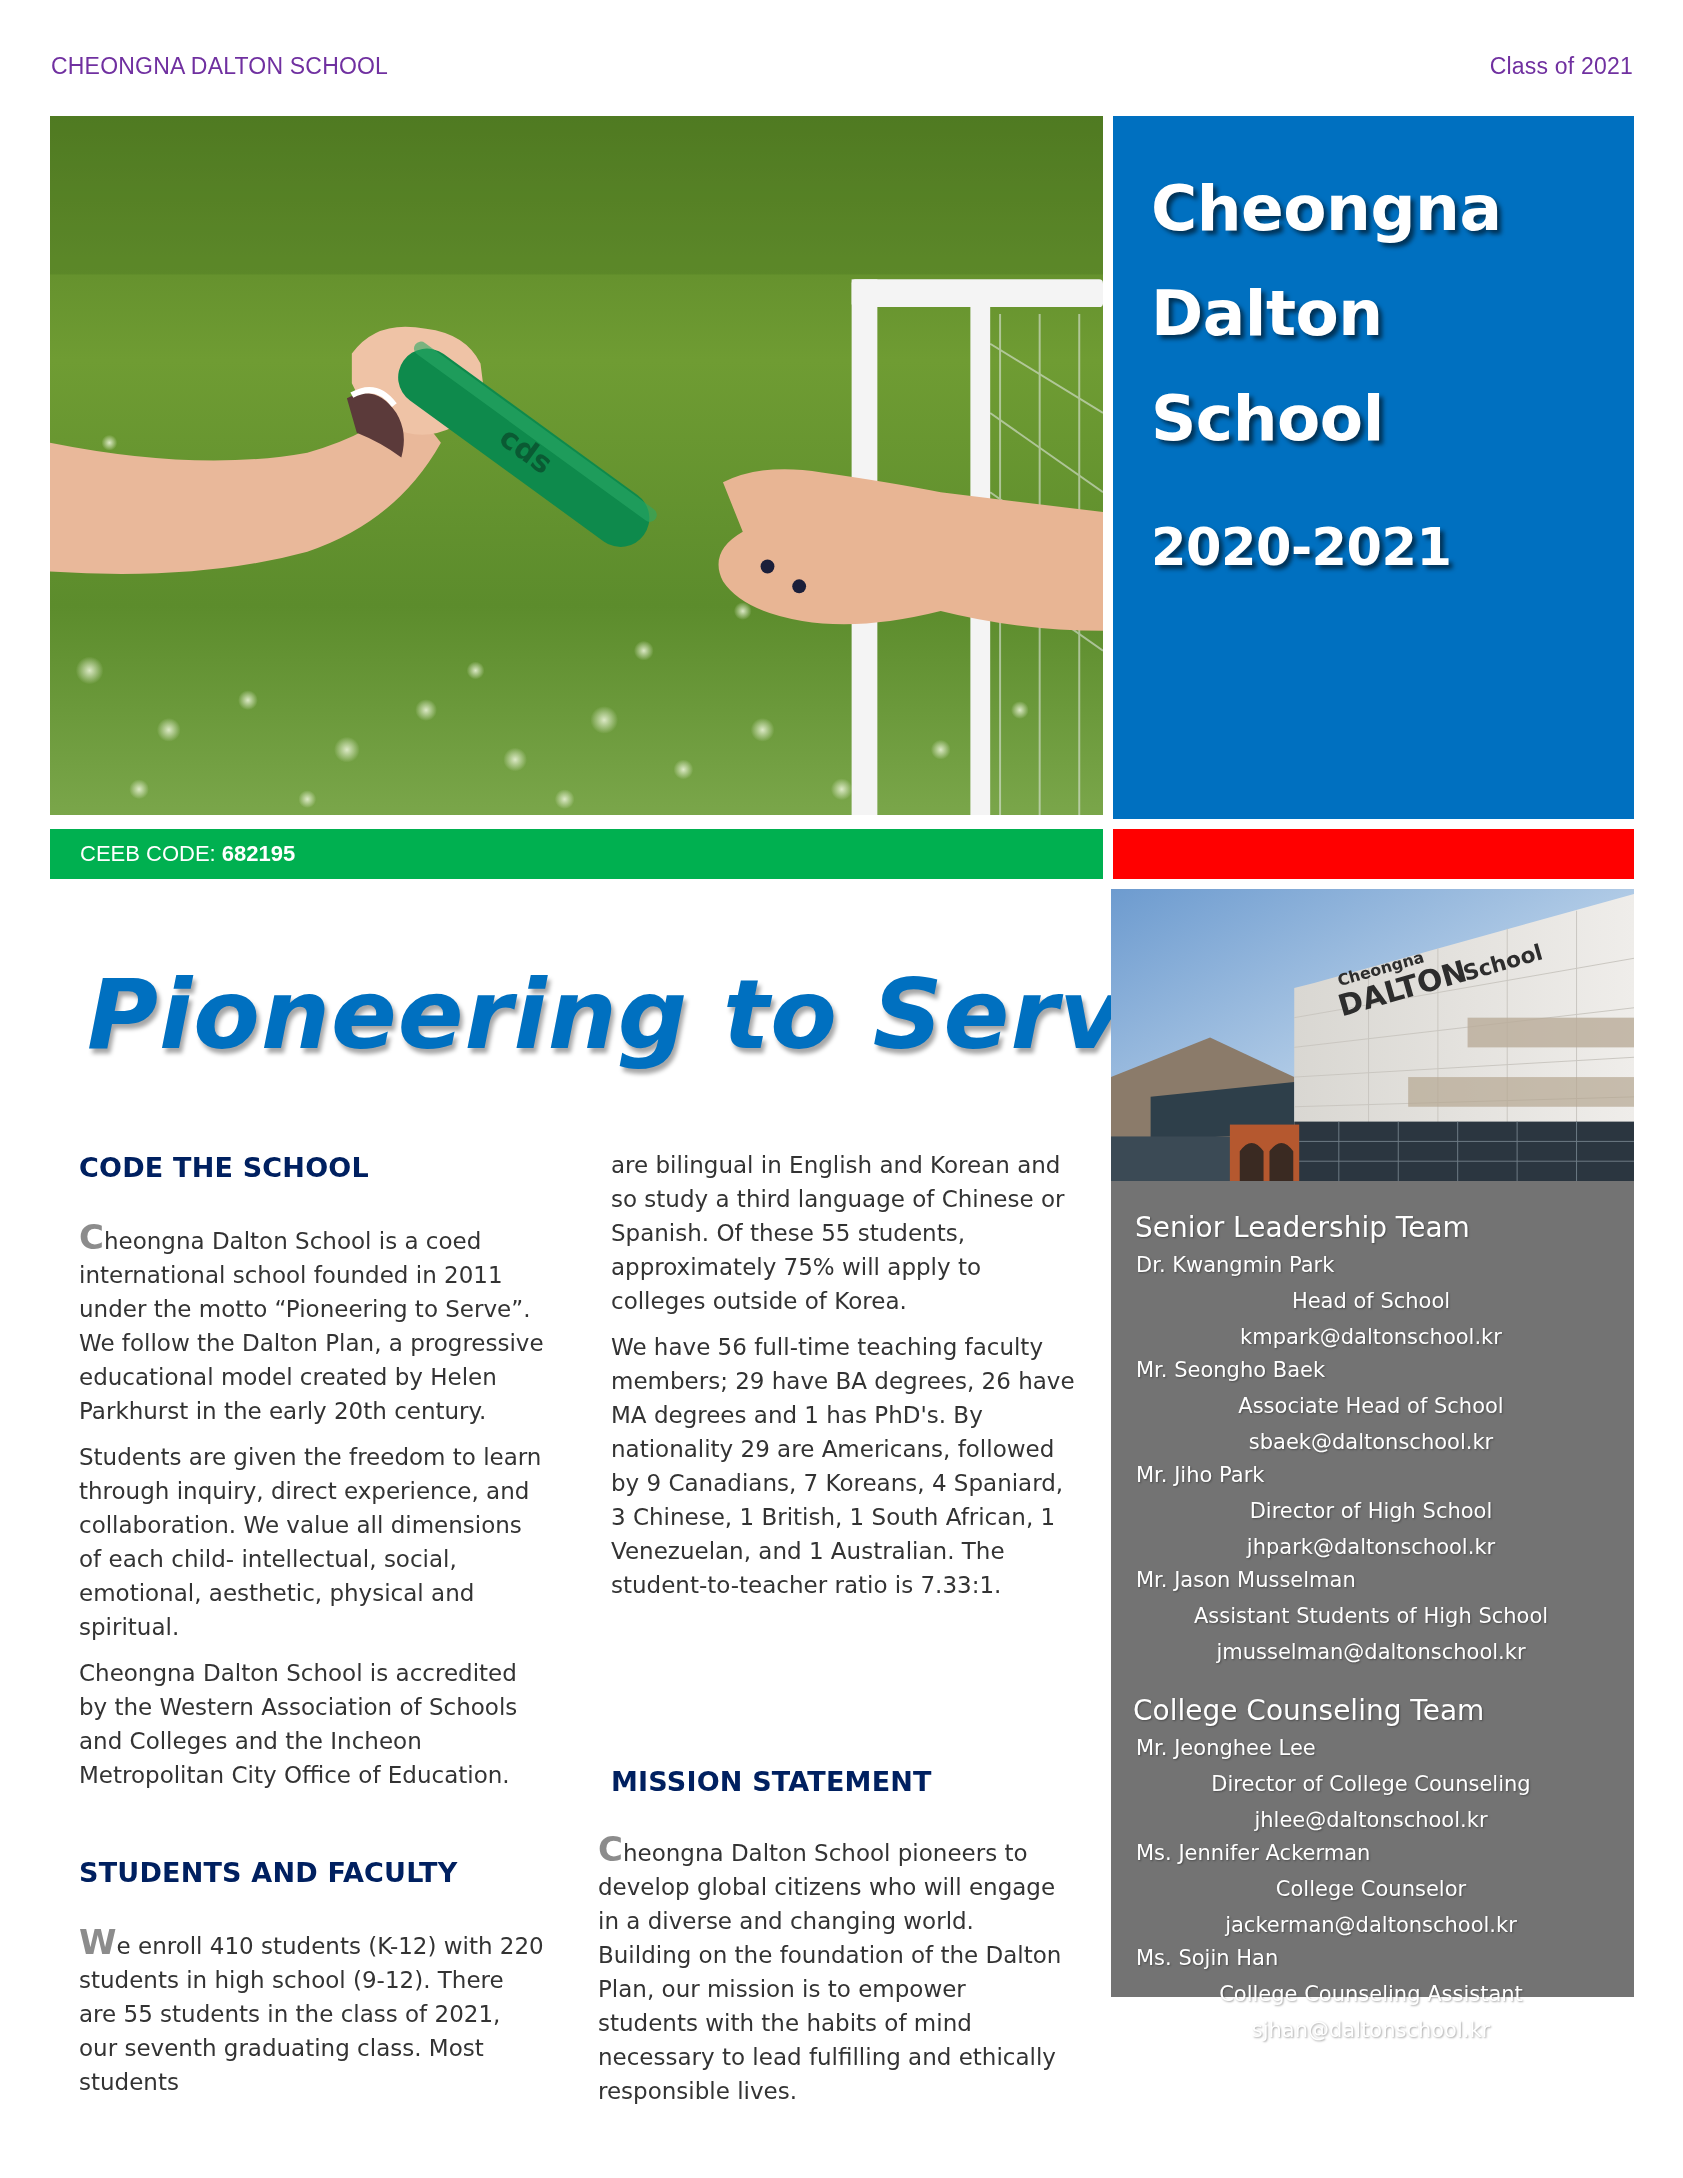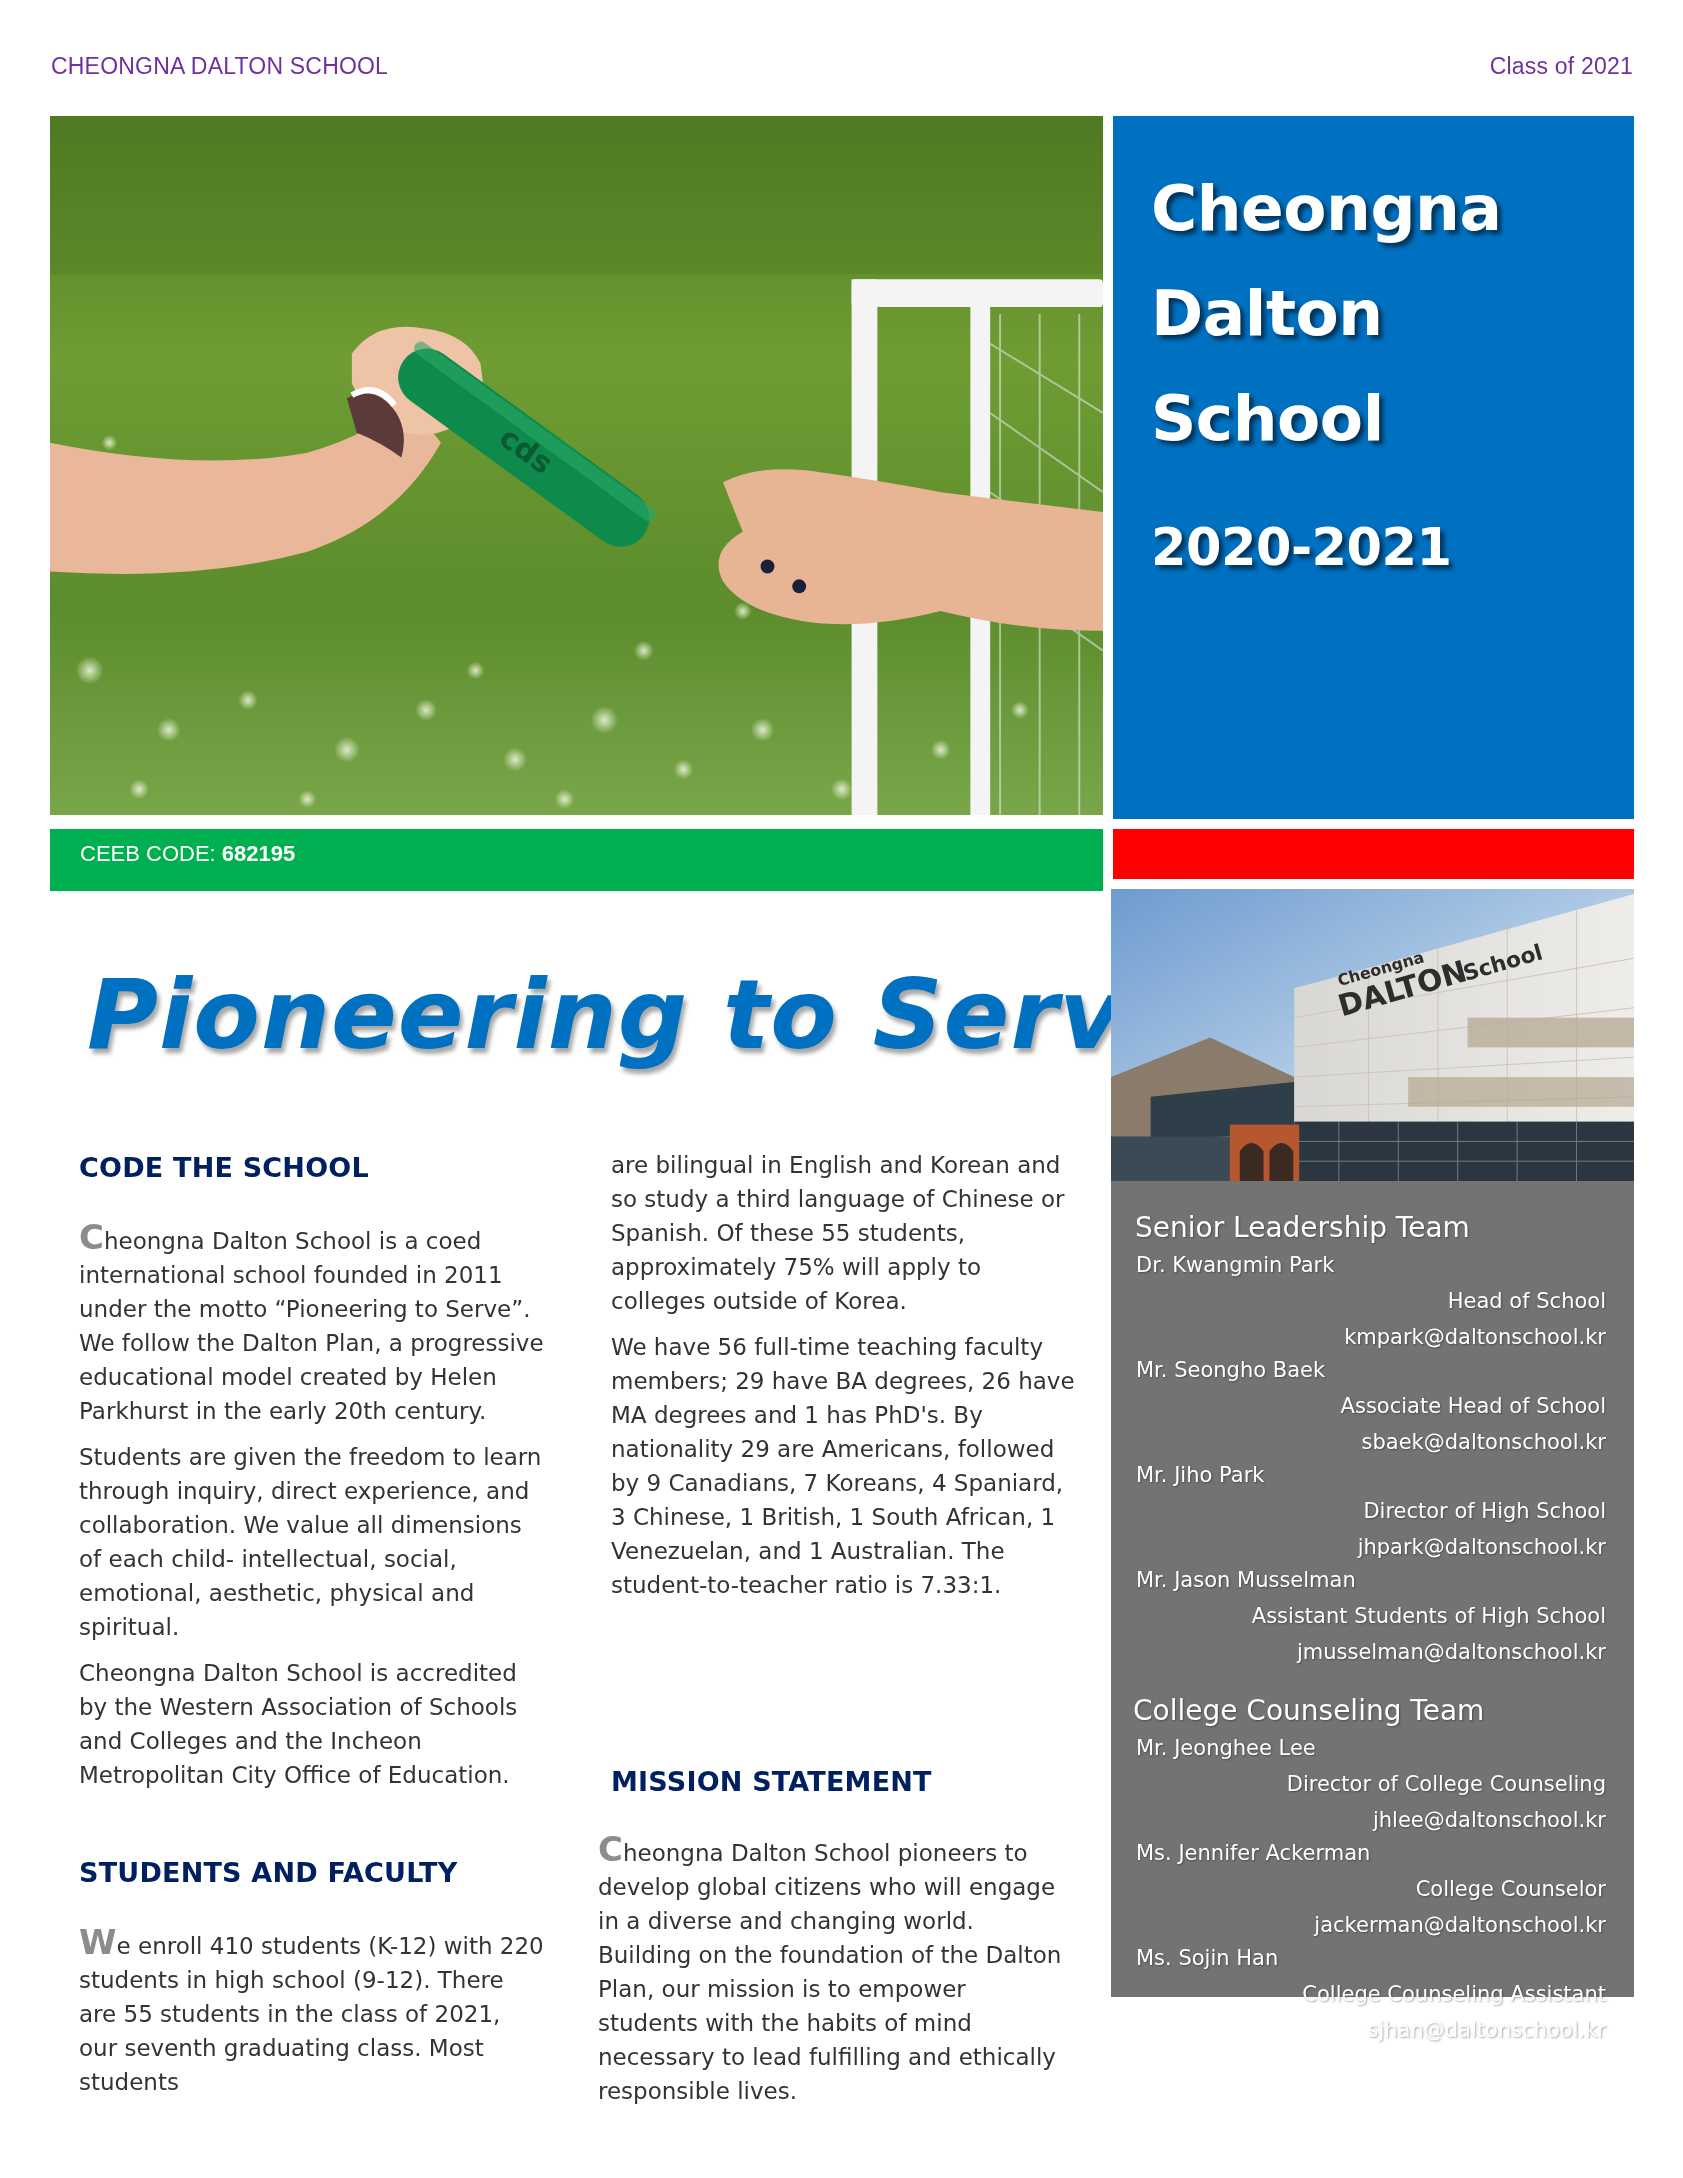--- a/index.html
+++ b/index.html
@@ -18,21 +18,21 @@
           background: linear-gradient(180deg, #4f7f26 0%, #6d9a35 30%, #5a8a2b 55%, #7aa84a 80%, #6c9a3c 100%); }
   .hero svg { width: 100%; height: 100%; display: block; }
 
   
   .title-box { left: 1113px; top: 116px; width: 521px; height: 703px; background: #0070c0; }
   .title-line { position: absolute; left: 38px; color: #ffffff; font-weight: bold; font-size: 63px;
                 line-height: 1; text-shadow: 4px 4px 4px rgba(0,0,0,0.55); font-family: "DejaVu Sans", sans-serif; letter-spacing: -0.5px; }
   .title-years { font-size: 51px; }
 
   
-  .green-bar { left: 50px; top: 829px; width: 1053px; height: 62px; background: #00b050; }
+  .green-bar { left: 50px; top: 829px; width: 1053px; height: 50px; background: #00b050; }
   .green-bar span { position: absolute; left: 30px; top: 12px; color: #ffffff; font-size: 22px; font-weight: bold; font-family: "Liberation Sans", sans-serif; }
   .red-bar { left: 1113px; top: 829px; width: 521px; height: 50px; background: #ff0000; }
 
   
   .motto { left: 87px; top: 958px; font-size: 97px; font-weight: bold; font-style: italic; color: #0070c0;
            font-family: "DejaVu Sans", sans-serif; letter-spacing: 1px;
            text-shadow: 3px 5px 4px rgba(0,0,0,0.35); white-space: nowrap; }
 
   
   .col { position: absolute; width: 465px; font-size: 23px; line-height: 34px; color: #333333; font-family: "DejaVu Sans", sans-serif; }
@@ -43,21 +43,21 @@
   
   .building { left: 1111px; top: 889px; width: 523px; height: 292px; overflow: hidden; }
   .building svg { width: 100%; height: 100%; display: block; }
 
   
   .contact { left: 1111px; top: 1181px; width: 523px; height: 816px; background: #737373; color: #ffffff;
              font-family: "DejaVu Sans", sans-serif; text-shadow: 1px 1px 2px rgba(0,0,0,0.35); }
   .team-title { position: absolute; left: 24px; font-size: 28px; }
   .entry { position: absolute; left: 25px; right: 28px; font-size: 21px; line-height: 36px; }
   .entry .name { text-align: left; }
-  .entry .role, .entry .email { text-align: right; }
+  .entry .role, .entry .email { text-align: center; }
 </style>
 </head>
 <body>
 
 <div class="abs hdr hdr-left">CHEONGNA DALTON SCHOOL</div>
 <div class="abs hdr hdr-right">Class of 2021</div>
 
 <div class="abs hero">
   <svg viewBox="0 0 1064 706" preserveAspectRatio="none">
     <defs>

